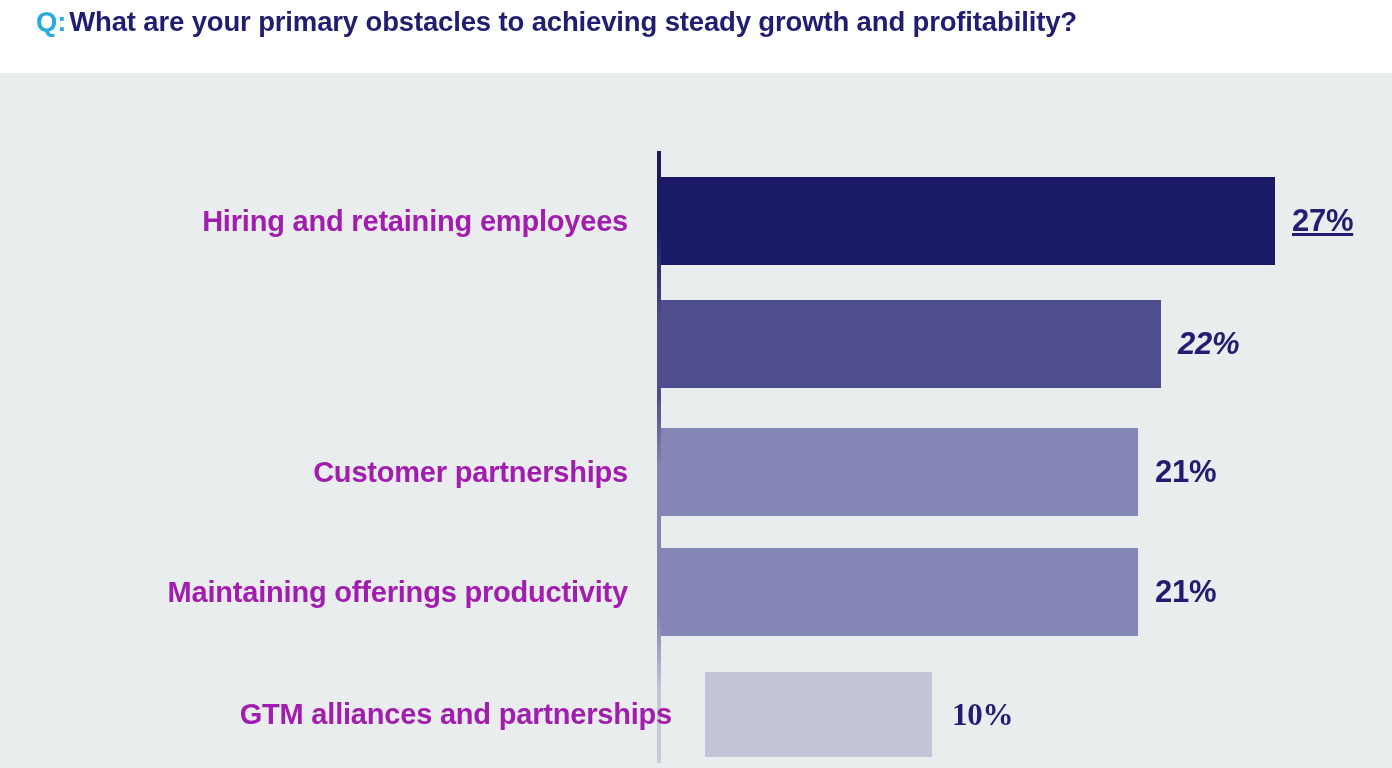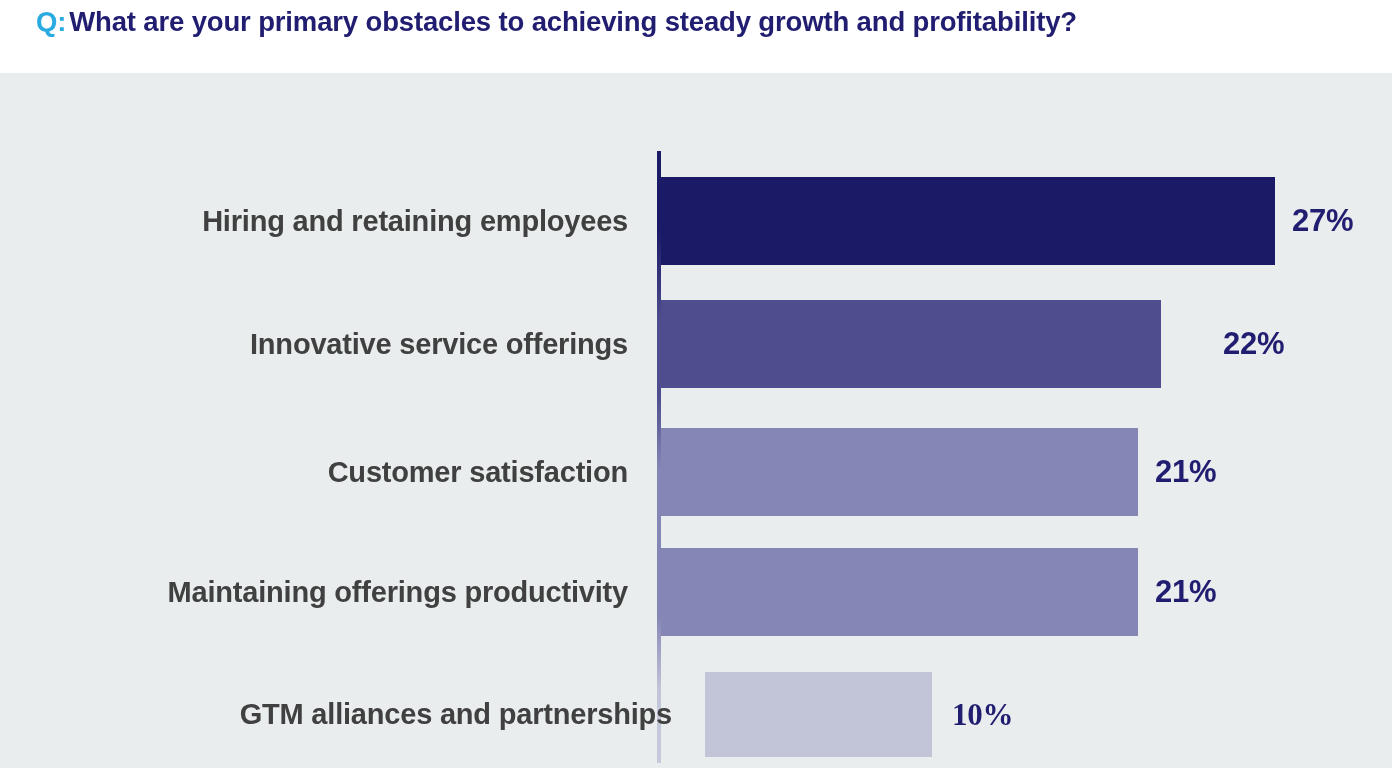--- a/index.html
+++ b/index.html
@@ -89,21 +89,21 @@
     position: absolute;
     left: 0;
     top: 0;
     width: 628px;
     height: 88px;
     line-height: 88px;
     text-align: right;
     font-size: 29px;
     font-weight: bold;
     letter-spacing: -0.2px;
-    color: #404040;
+    color: #a21caf;
     white-space: nowrap;
   }
   .bar {
     position: absolute;
     left: 661px;
     top: 0;
     height: 88px;
   }
   .bar-value {
     position: absolute;
@@ -128,31 +128,30 @@
     </div>
   </div>
 
   <div id="chart-panel">
 
     <div id="axis-line"></div>
 
     <div class="bar-row" style="top:104px;">
       <div class="cat-label">Hiring and retaining employees</div>
       <div class="bar" style="width:614px;background:#1b1a67;"></div>
-      <div class="bar-value" style="left:1292px;">27%</div>
+      <div class="bar-value" style="left:1292px;text-decoration:underline;">27%</div>
     </div>
 
     <div class="bar-row" style="top:227px;">
-      <div class="cat-label">Innovative service offerings</div>
       <div class="bar" style="width:500px;background:#4e4e8e;"></div>
-      <div class="bar-value" style="left:1223px;">22%</div>
+      <div class="bar-value" style="left:1178px;font-style:italic;">22%</div>
     </div>
 
     <div class="bar-row" style="top:355px;">
-      <div class="cat-label">Customer satisfaction</div>
+      <div class="cat-label">Customer partnerships</div>
       <div class="bar" style="width:477px;background:#8486b5;"></div>
       <div class="bar-value" style="left:1155px;">21%</div>
     </div>
 
     <div class="bar-row" style="top:475px;">
       <div class="cat-label">Maintaining offerings productivity</div>
       <div class="bar" style="width:477px;background:#8486b5;"></div>
       <div class="bar-value" style="left:1155px;">21%</div>
     </div>
 

